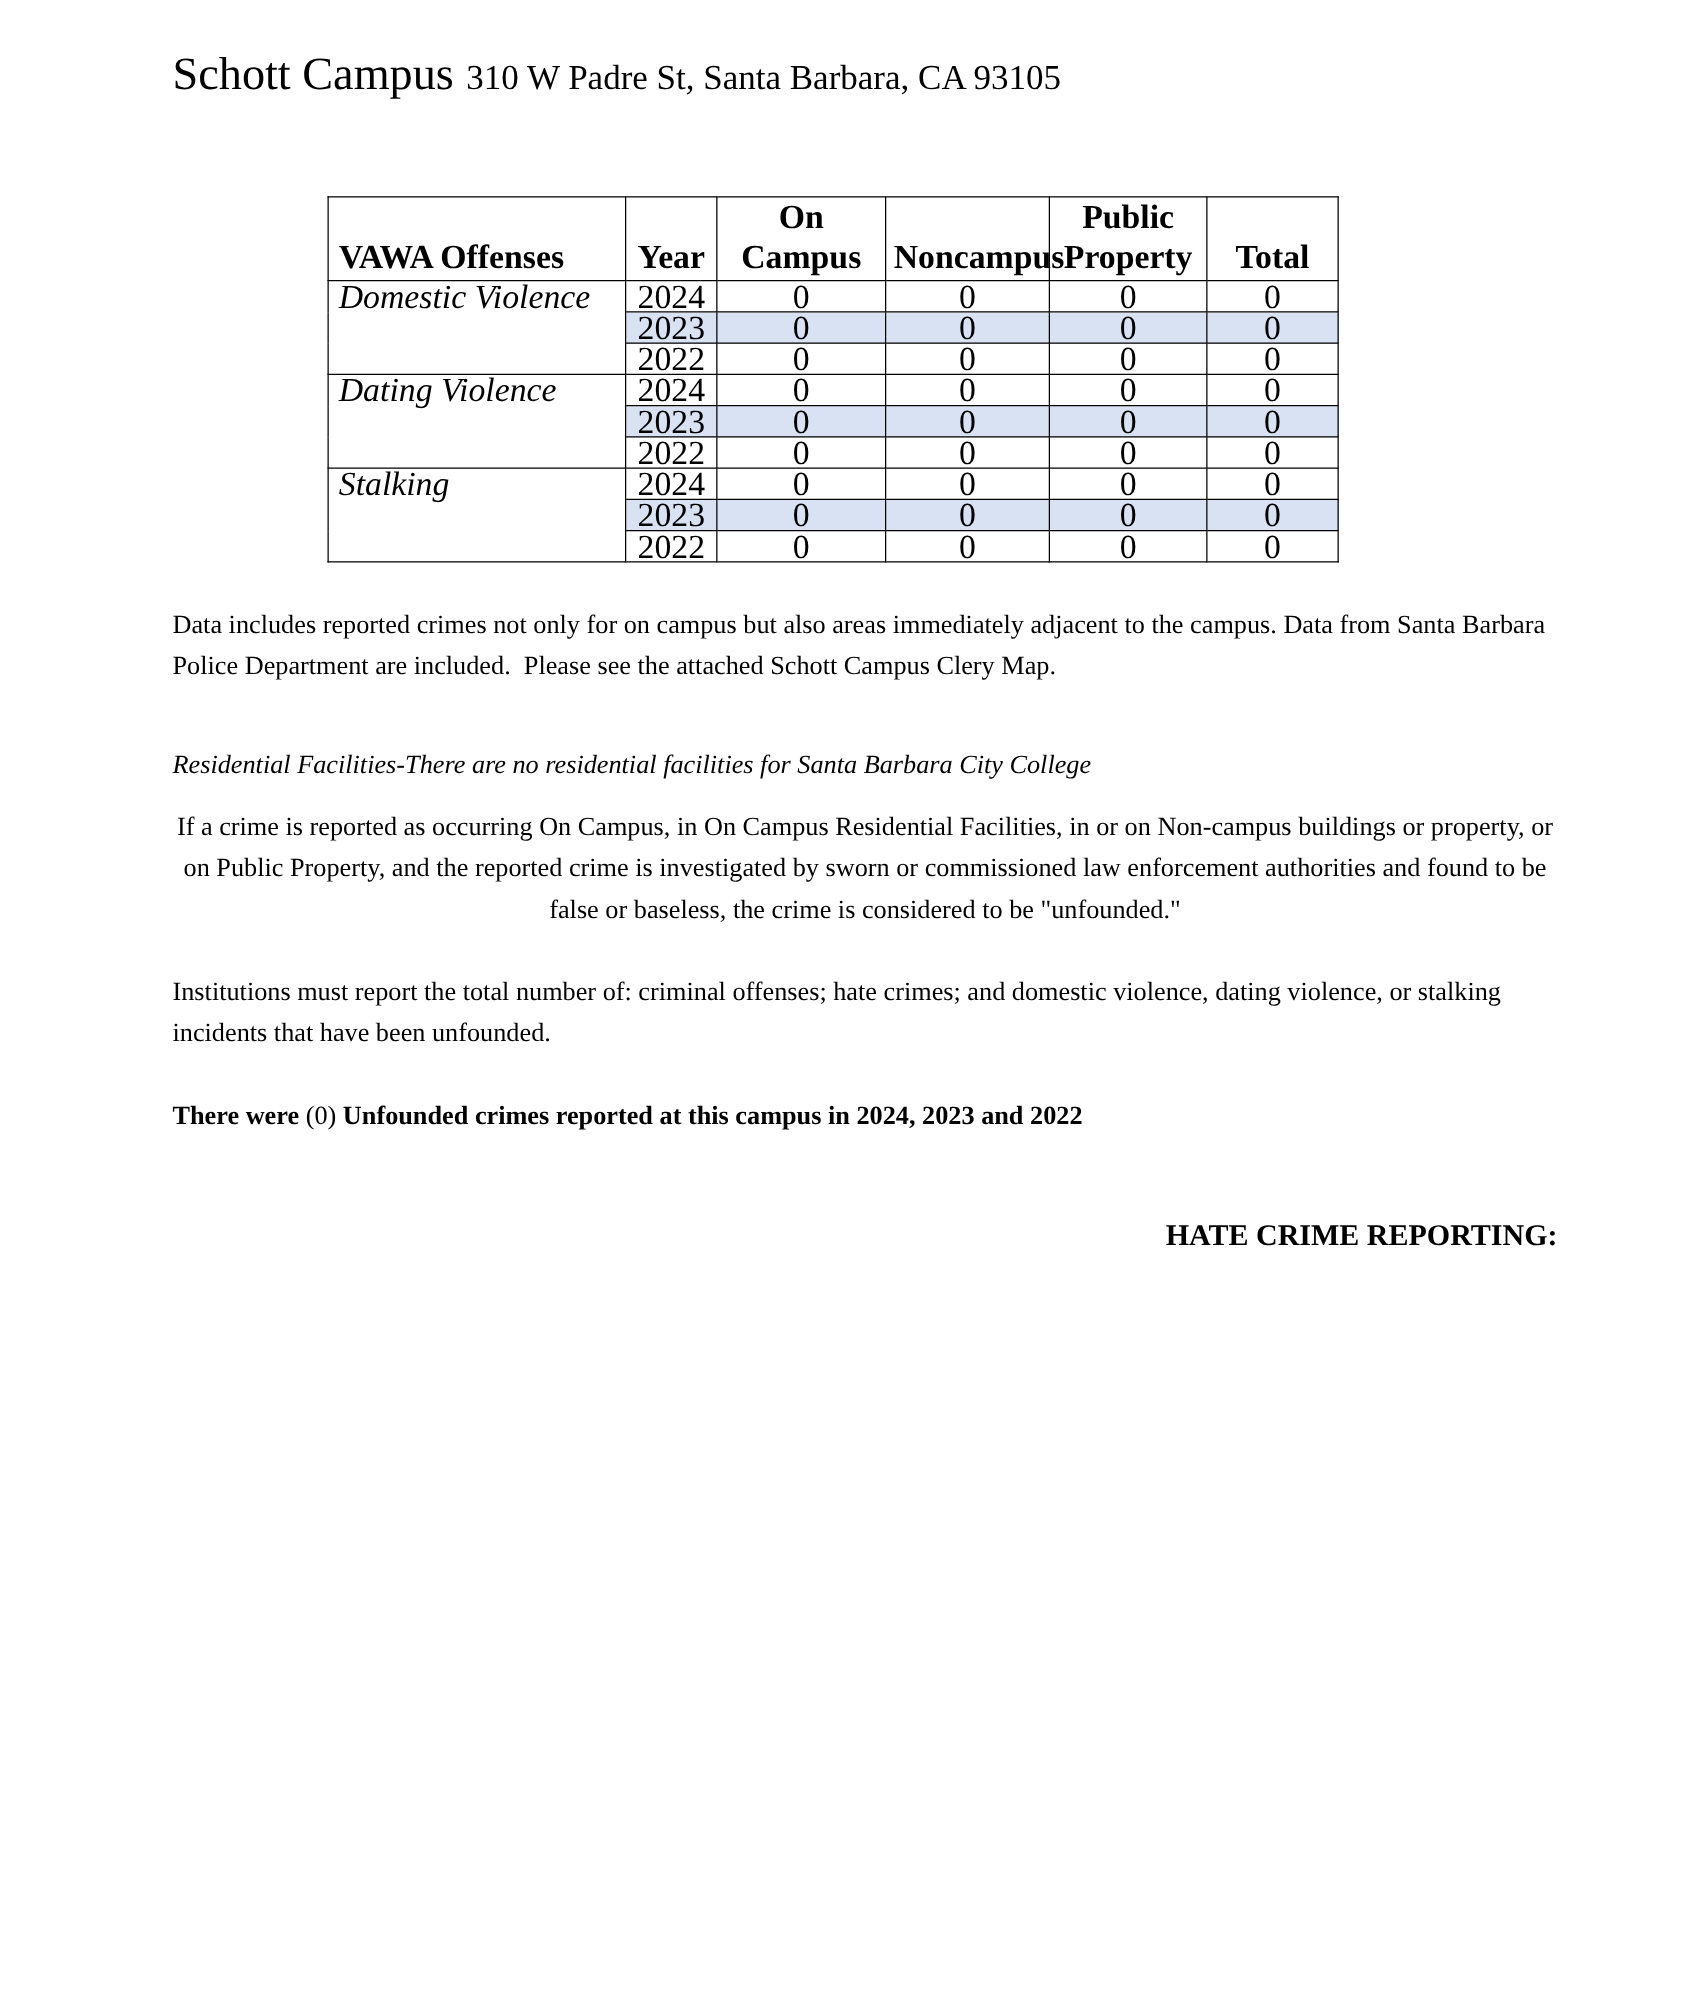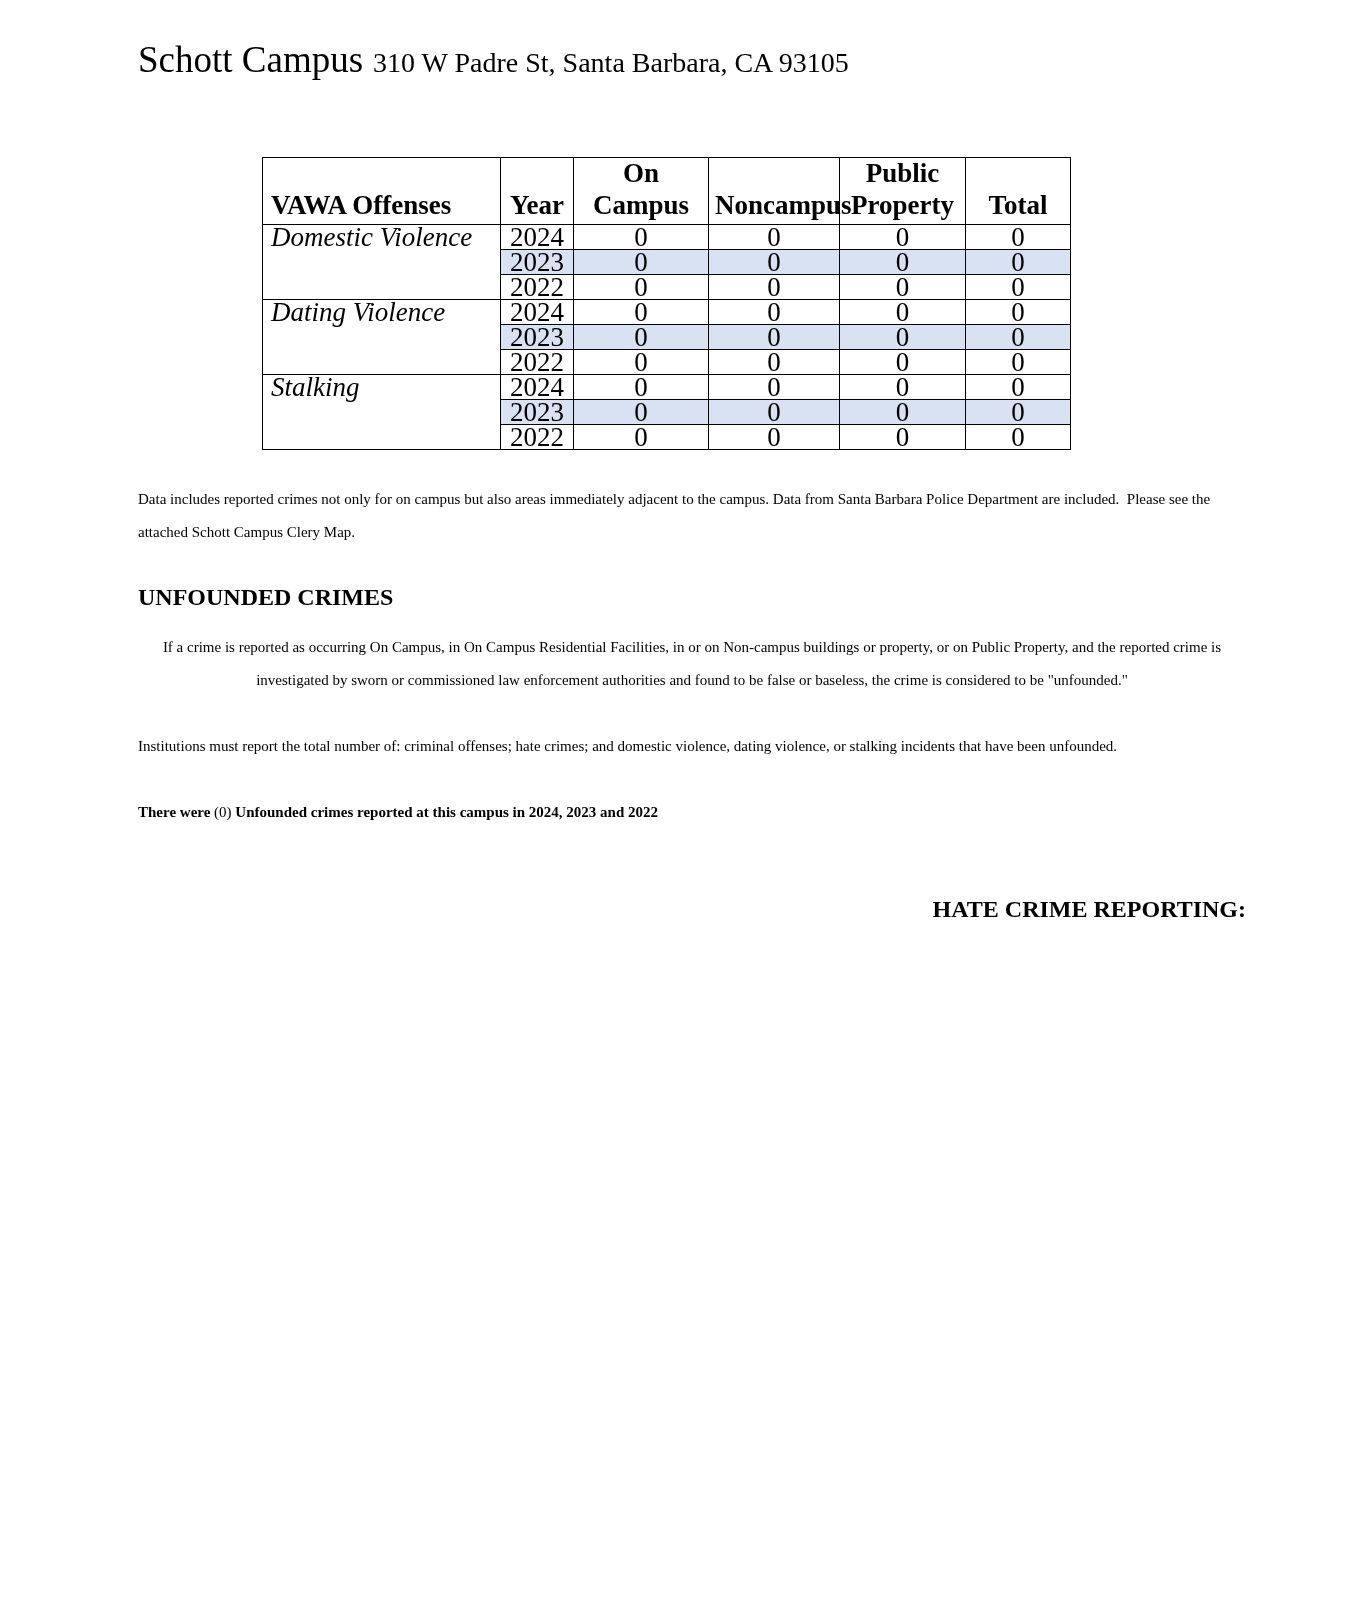--- a/index.html
+++ b/index.html
@@ -63,21 +63,21 @@
   table.vawa td.offense {
     text-align: left;
     vertical-align: top;
     padding-left: 8px;
     font-style: italic;
   }
   table.vawa tr.shaded td { background: var(--shade, #d9e2f3); }
 
   
   .bodytext {
-    font-size: 15px;
+    font-size: 21px;
     line-height: 33px;
     margin: 0;
     white-space: pre-wrap;
   }
   .p-data-note { margin-top: 33px; }
   .p-residential {
     margin-top: 46px;
     font-style: italic;
   }
   .heading {
@@ -190,22 +190,22 @@
         <td>0</td>
         <td>0</td>
         <td>0</td>
         <td>0</td>
       </tr>
     </tbody>
   </table>
 
   <p class="bodytext p-data-note">Data includes reported crimes not only for on campus but also areas immediately adjacent to the campus. Data from Santa Barbara Police Department are included.  Please see the attached Schott Campus Clery Map.</p>
 
-
-  <p class="heading h-unfounded">UNFOUNDED CRIMES</p>
+  <p class="bodytext p-residential">Residential Facilities-There are no residential facilities for Santa Barbara City College</p>
+
 
   <p class="bodytext p-definition">If a crime is reported as occurring On Campus, in On Campus Residential Facilities, in or on Non-campus buildings or property, or on Public Property, and the reported crime is investigated by sworn or commissioned law enforcement authorities and found to be false or baseless, the crime is considered to be "unfounded."</p>
 
   <p class="bodytext p-requirement">Institutions must report the total number of: criminal offenses; hate crimes; and domestic violence, dating violence, or stalking incidents that have been unfounded.</p>
 
   <p class="bodytext p-summary"><span class="b">There were </span><span>(0)</span><span class="b"> Unfounded crimes reported at this campus in 2024, 2023 and 2022</span></p>
 
   <p class="heading h-hate">HATE CRIME REPORTING:</p>
 
 

